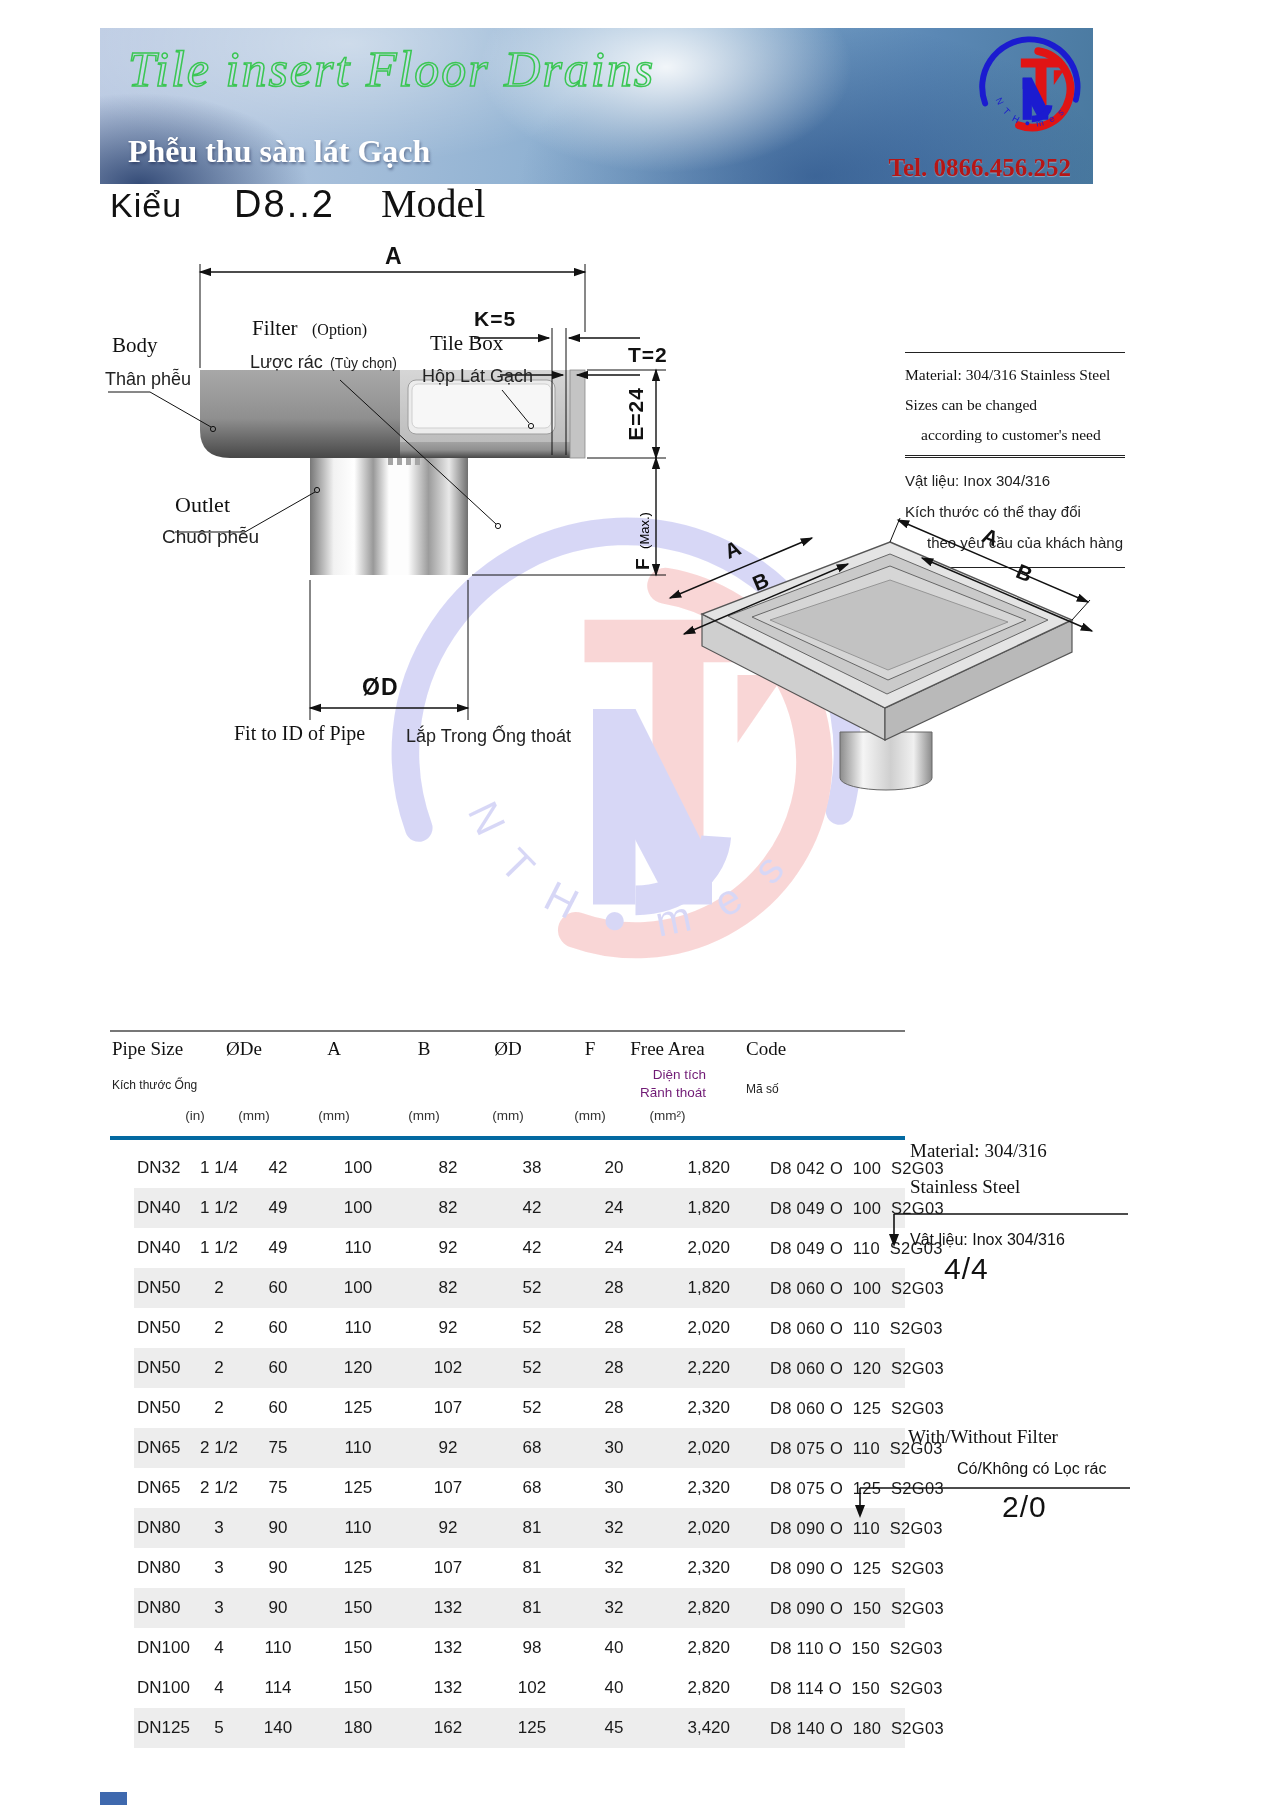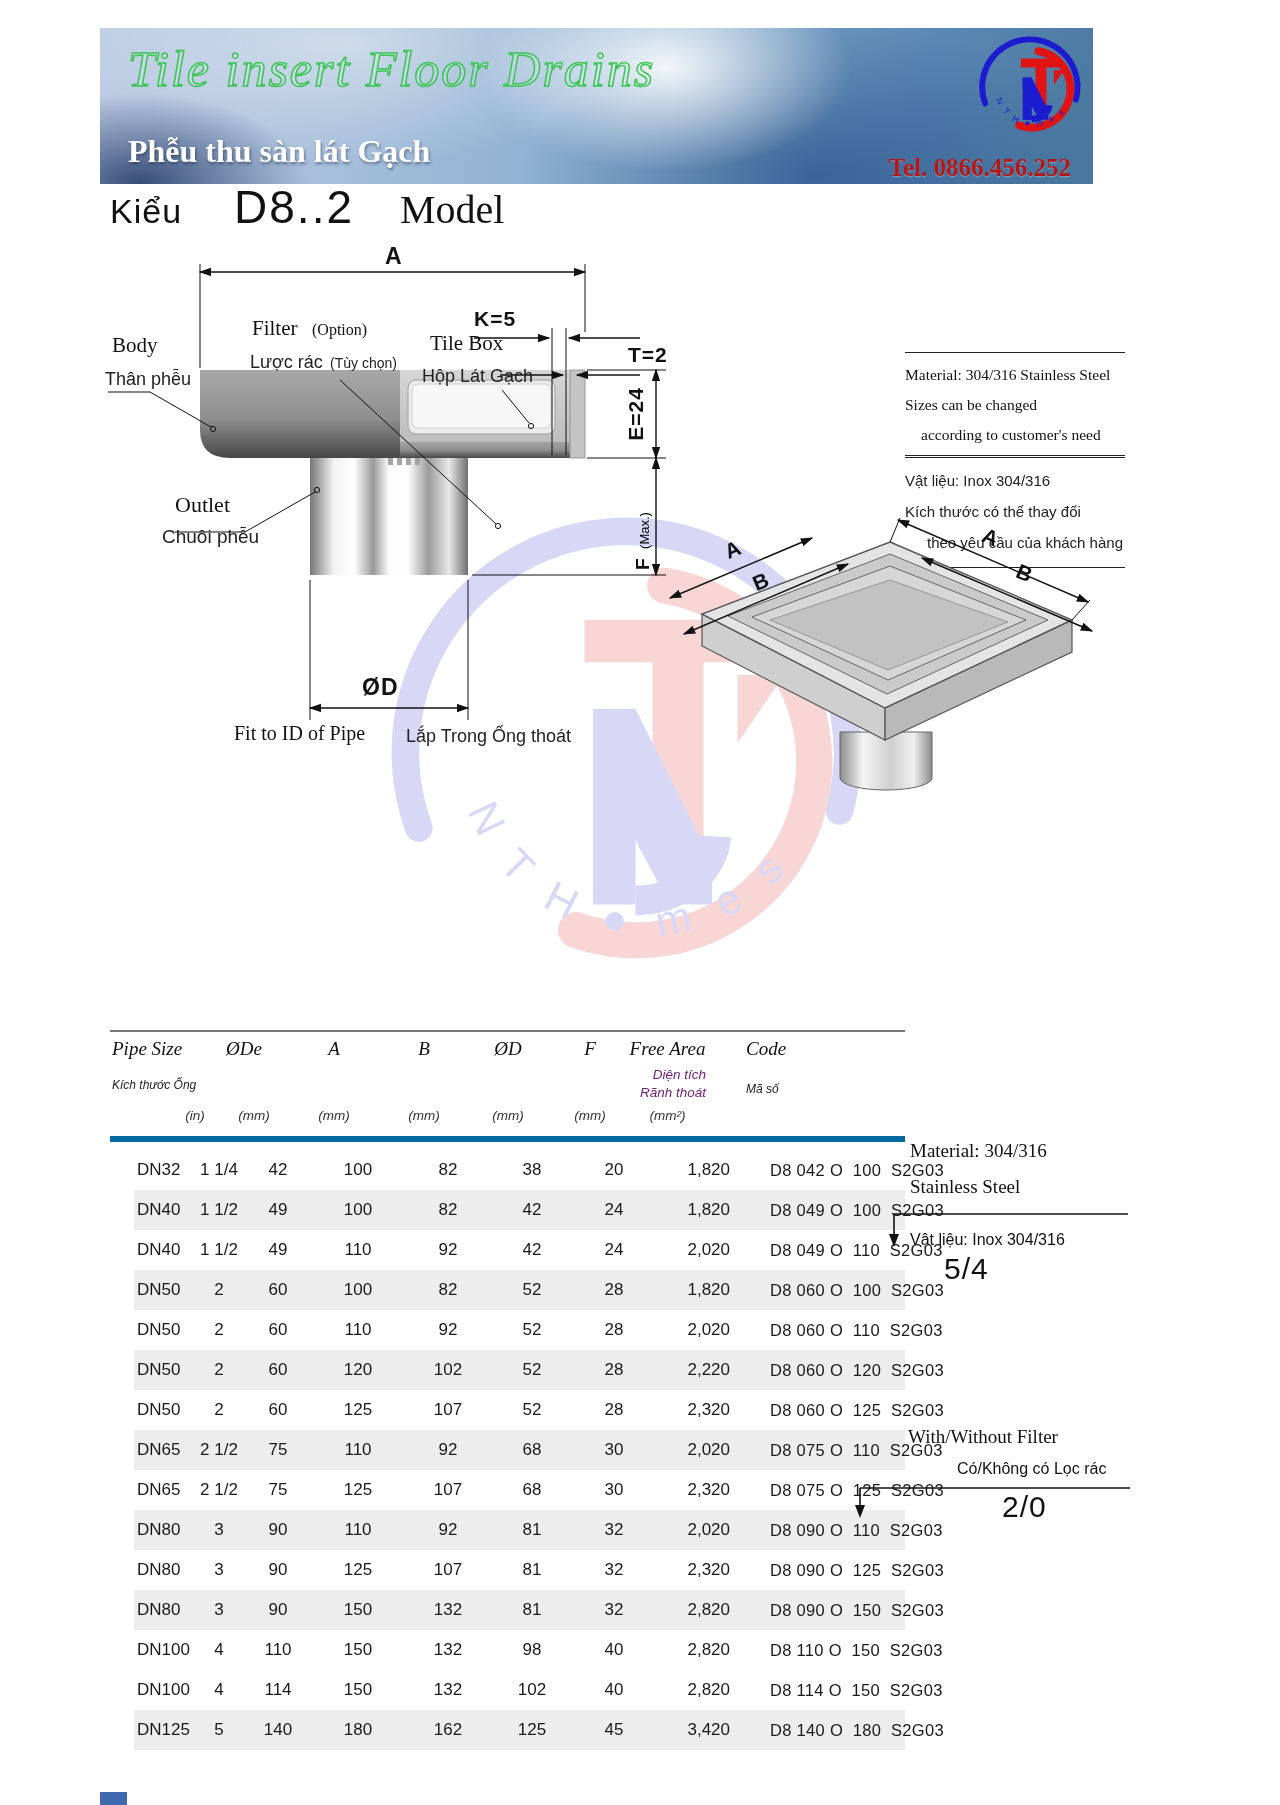--- a/index.html
+++ b/index.html
@@ -18,21 +18,21 @@
     font-style:italic;font-size:50px;letter-spacing:2px;color:rgba(235,248,255,.18);
     -webkit-text-stroke:1.5px #3bc653;white-space:nowrap;}
   .banner-sub{position:absolute;left:28px;bottom:14px;font-family:"Liberation Serif",serif;
     font-weight:bold;font-size:32px;color:#fff;text-shadow:1px 2px 3px rgba(10,20,60,.45);}
   .banner-tel{position:absolute;right:22px;bottom:2px;font-family:"Liberation Serif",serif;
     font-weight:bold;font-size:25px;color:#b51616;text-shadow:0 1px 1px rgba(255,255,255,.35);}
   .banner-logo{position:absolute;right:8px;top:2px;width:110px;height:110px;}
   
   .model-line{position:absolute;left:110px;top:180px;height:46px;}
   .model-kieu{font-size:34px;letter-spacing:1px;}
-  .model-code{font-size:46px;margin-left:52px;letter-spacing:2px;}
+  .model-code{font-size:38px;margin-left:52px;letter-spacing:2px;}
   .model-en{font-family:"Liberation Serif",serif;font-size:40px;margin-left:46px;}
   
   .watermark{position:absolute;left:372px;top:488px;width:510px;height:510px;opacity:.17;z-index:0;}
   
   .cs-svg{position:absolute;left:100px;top:240px;z-index:1;}
   .iso-svg{position:absolute;left:640px;top:480px;z-index:1;}
   svg{font-family:"Liberation Sans",sans-serif;}
   .dim{font-weight:bold;font-size:21px;letter-spacing:1px;fill:#111;}
   .lbl-en{font-family:"Liberation Serif",serif;font-size:21px;fill:#111;}
   .lbl-en-sm{font-family:"Liberation Serif",serif;font-size:16px;fill:#111;}
@@ -43,21 +43,21 @@
   
   .spec-box{position:absolute;left:905px;top:352px;width:220px;z-index:1;}
   .sb-en{border-top:1.5px solid #222;border-bottom:3px double #222;padding:7px 0 5px;}
   .sb-en div{font-family:"Liberation Serif",serif;font-size:15.5px;line-height:30px;color:#111;}
   .sb-en .ind{padding-left:16px;}
   .sb-vi{border-bottom:1.5px solid #222;padding:7px 0 9px;}
   .sb-vi div{font-size:15px;line-height:31px;color:#222;}
   .sb-vi .ind{padding-left:22px;}
   
   .tbl{position:absolute;left:110px;top:1030px;width:795px;border-top:2px solid #777;z-index:1;}
-  .tbl-head{position:relative;height:104px;border-bottom:6px solid #0369a1;font-style:italic;}
+  .tbl-head{position:relative;height:104px;border-bottom:4px solid #0369a1;}
   .th{position:absolute;font-family:"Liberation Serif",serif;font-size:19px;color:#111;}
   .thc{text-align:center;}
   .th-vi{position:absolute;font-size:12px;color:#222;}
   .th-vi2{position:absolute;font-size:13.5px;line-height:1.3;color:#701a75;text-align:right;}
   .unit{position:absolute;top:76px;font-size:13.5px;color:#333;text-align:center;}
   .tbl-body{padding-top:8px;margin-left:24px;}
   .trow{display:grid;grid-template-columns:60px 50px 68px 92px 88px 80px 84px 112px 161px;
         height:40px;align-items:center;font-size:17px;color:#1a1a1a;}
   .trow.stripe{background:#ededed;}
   .cell{white-space:pre;}
@@ -452,21 +452,21 @@
   </div>
 
   <div class="anno anno-serif" style="left:910px;top:1140px">Material: 304/316</div>
   <div class="anno anno-serif" style="left:910px;top:1176px">Stainless Steel</div>
   <svg class="anno-svg" style="left:878px;top:1212px" width="252" height="38">
     <line x1="16" y1="2" x2="250" y2="2" stroke="#111" stroke-width="1.6"></line>
     <line x1="16" y1="2" x2="16" y2="24" stroke="#111" stroke-width="1.6"></line>
     <polygon points="11,22 21,22 16,35" fill="#111"></polygon>
   </svg>
   <div class="anno anno-sans" style="left:910px;top:1231px">Vật liệu: Inox 304/316</div>
-  <div class="anno anno-big" style="left:944px;top:1252px">5/4</div>
+  <div class="anno anno-big" style="left:944px;top:1252px">4/4</div>
 
   <div class="anno anno-serif" style="left:908px;top:1426px">With/Without Filter</div>
   <div class="anno anno-sans" style="left:957px;top:1460px">Có/Không có Lọc rác</div>
   <svg class="anno-svg" style="left:842px;top:1486px" width="290" height="36">
     <line x1="18" y1="2" x2="288" y2="2" stroke="#111" stroke-width="1.6"></line>
     <line x1="18" y1="2" x2="18" y2="20" stroke="#111" stroke-width="1.6"></line>
     <polygon points="13,19 23,19 18,32" fill="#111"></polygon>
   </svg>
   <div class="anno anno-big" style="left:1002px;top:1490px">2/0</div>
 

